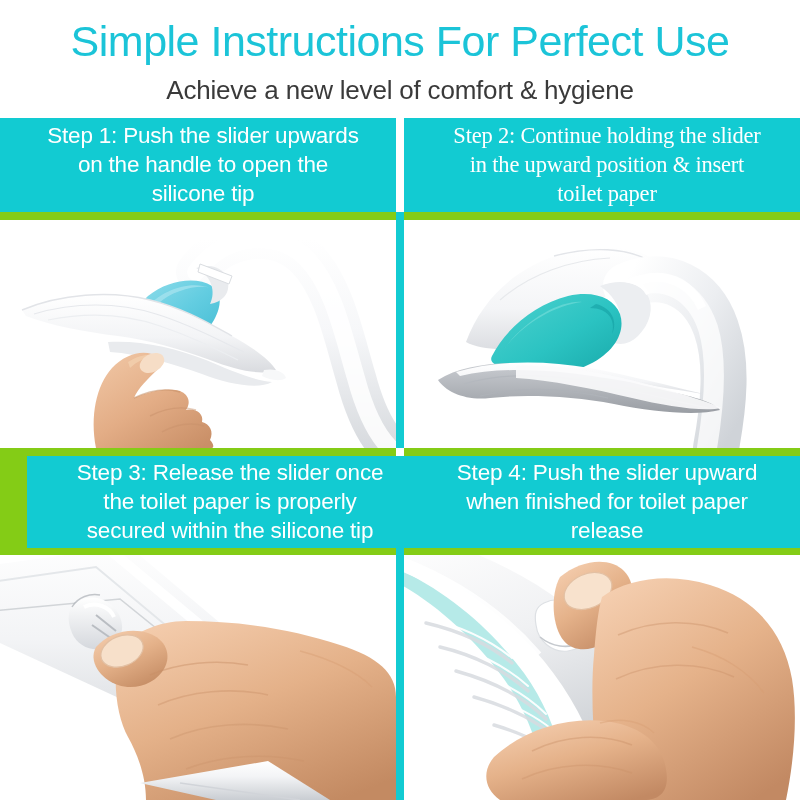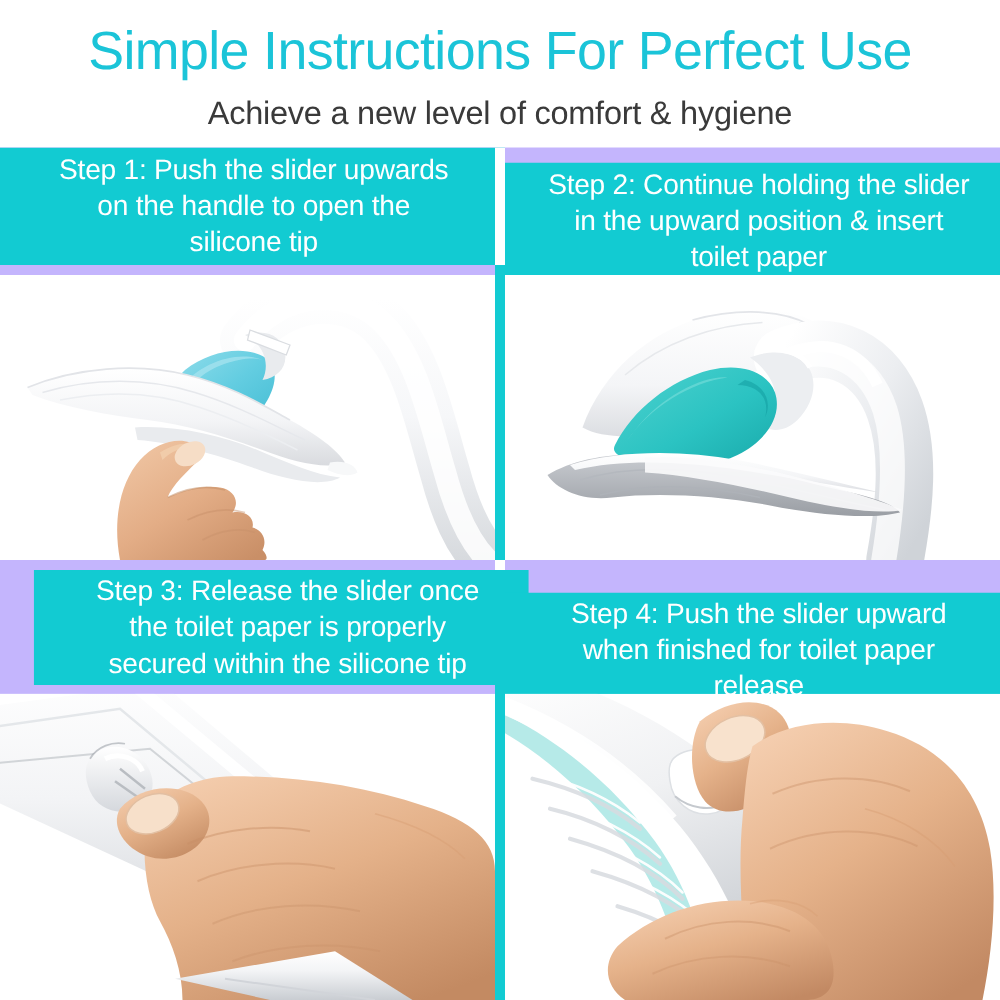--- a/index.html
+++ b/index.html
@@ -5,21 +5,21 @@
   html,body{margin:0;padding:0;}
   body{
     width:800px;height:800px;
     background:#ffffff;
     font-family:"Liberation Sans", sans-serif;
     overflow:hidden;
   }
   .sheet{
     position:relative;
     width:800px;height:800px;
-    background:#c4b5fd;
+    background:#84cc16;
     box-sizing:border-box;
   }
 
   
   .header{
     position:absolute;left:0;top:0;width:800px;height:118px;
     background:#ffffff;
   }
   .title{
     position:absolute;left:0;top:16px;width:800px;
@@ -54,25 +54,25 @@
     position:absolute;left:396px;top:0;width:8px;height:94px;
     background:#ffffff;
   }
   .col-gap-white2{
     position:absolute;left:396px;top:330px;width:8px;height:100px;
     background:#ffffff;
   }
 
   .cell{position:absolute;overflow:hidden;}
   .cell-r1c1{left:0;top:0;width:396px;height:94px;}
-  .cell-r1c2{left:404px;top:12px;width:396px;height:94px;}
+  .cell-r1c2{left:404px;top:0;width:396px;height:94px;font-family:Liberation Serif, serif;}
   .cell-r2c1{left:0;top:102px;width:396px;height:228px;}
   .cell-r2c2{left:404px;top:102px;width:396px;height:228px;}
   .cell-r3c1{left:0;top:338px;width:396px;height:92px;margin-left:27px;}
-  .cell-r3c2{left:404px;top:356px;width:396px;height:92px;}
+  .cell-r3c2{left:404px;top:338px;width:396px;height:92px;}
   .cell-r4c1{left:0;top:437px;width:396px;height:245px;}
   .cell-r4c2{left:404px;top:437px;width:396px;height:245px;}
 
   .banner{
     background:#12cbd2;
     width:100%;height:100%;
     display:flex;align-items:center;justify-content:center;
     box-sizing:border-box;
     padding:2px 8px 4px 18px;
   }

